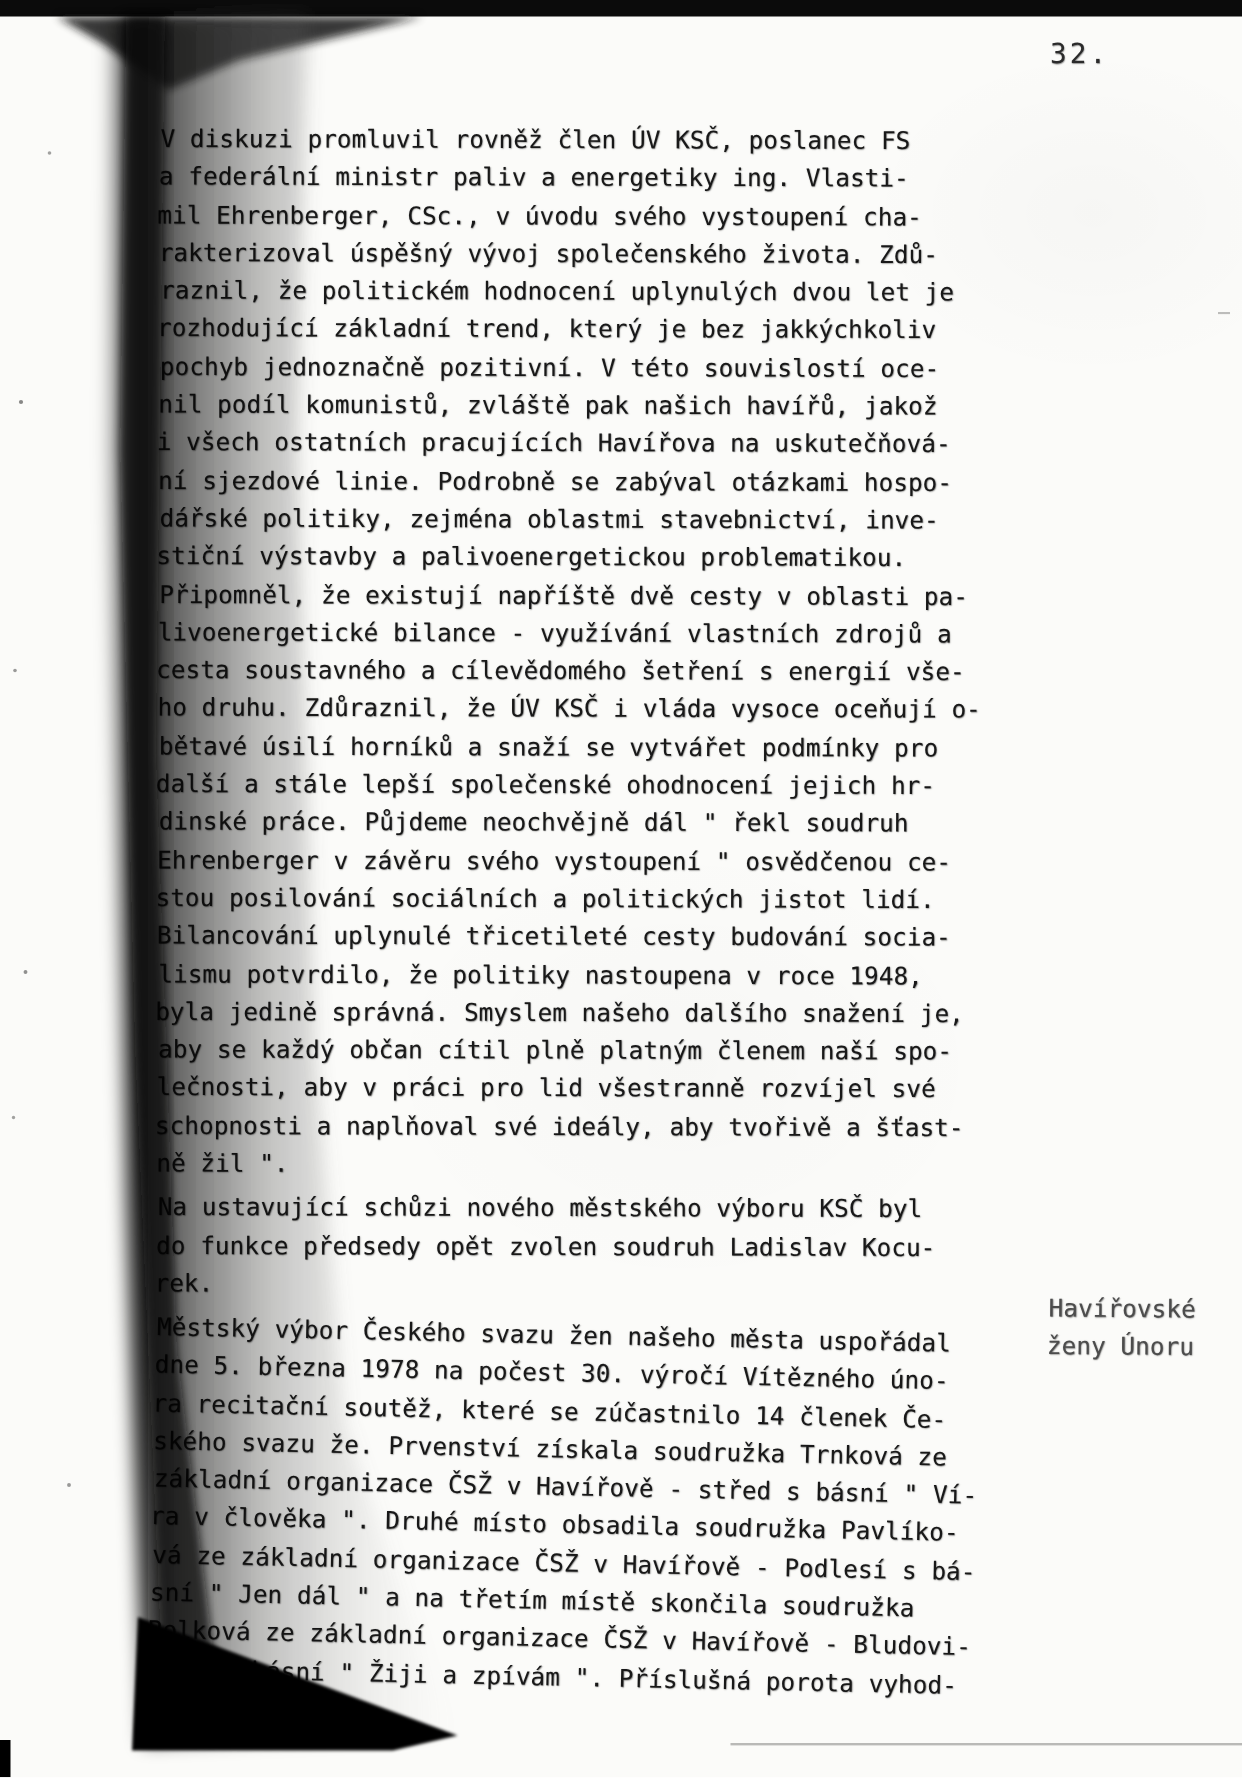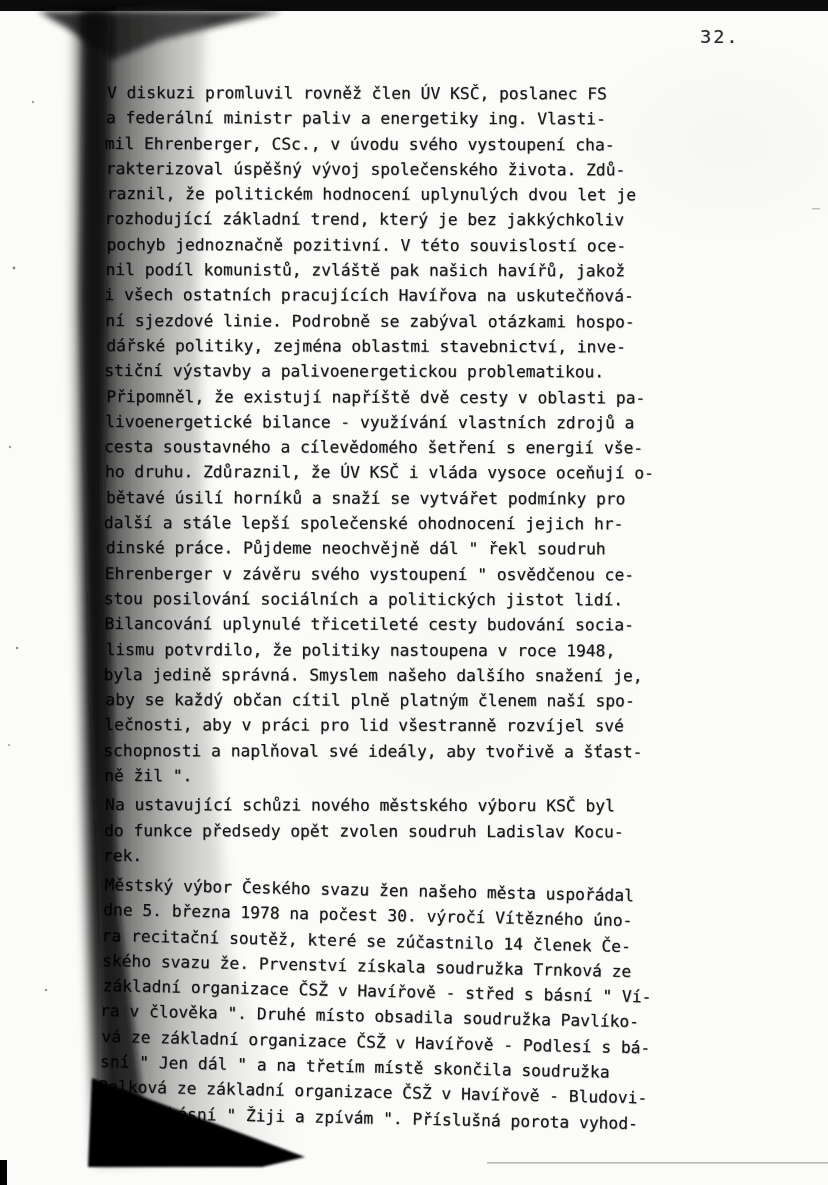--- a/index.html
+++ b/index.html
@@ -125,20 +125,24 @@
         <div class="line">ského svazu že. Prvenství získala soudružka Trnková ze</div>
         <div class="line">základní organizace ČSŽ v Havířově - střed s básní " Ví-</div>
         <div class="line">ra v člověka ". Druhé místo obsadila soudružka Pavlíko-</div>
         <div class="line">vá ze základní organizace ČSŽ v Havířově - Podlesí s bá-</div>
         <div class="line">sní " Jen dál " a na třetím místě skončila soudružka</div>
         <div class="line">Bolková ze základní organizace ČSŽ v Havířově - Bludovi-</div>
         <div class="line">cích s básní " Žiji a zpívám ". Příslušná porota vyhod-</div>
       </div>
   </div>
 
+  <div class="margin-note">
+      <div class="line">Havířovské</div>
+      <div class="line">ženy Únoru</div>
+    </div>
 
   <svg class="overlay" width="828" height="1185" viewBox="0 0 828 1185">
     <defs>
       <linearGradient id="bandgrad" x1="0" y1="0" x2="1" y2="0">
         <stop offset="0" stop-color="#000000" stop-opacity="0.15"></stop>
         <stop offset="0.08" stop-color="#000000" stop-opacity="0.93"></stop>
         <stop offset="0.22" stop-color="#1c1c1c" stop-opacity="0.62"></stop>
         <stop offset="0.45" stop-color="#4a4a4a" stop-opacity="0.34"></stop>
         <stop offset="0.75" stop-color="#8a8a8a" stop-opacity="0.12"></stop>
         <stop offset="1" stop-color="#aaaaaa" stop-opacity="0"></stop>

